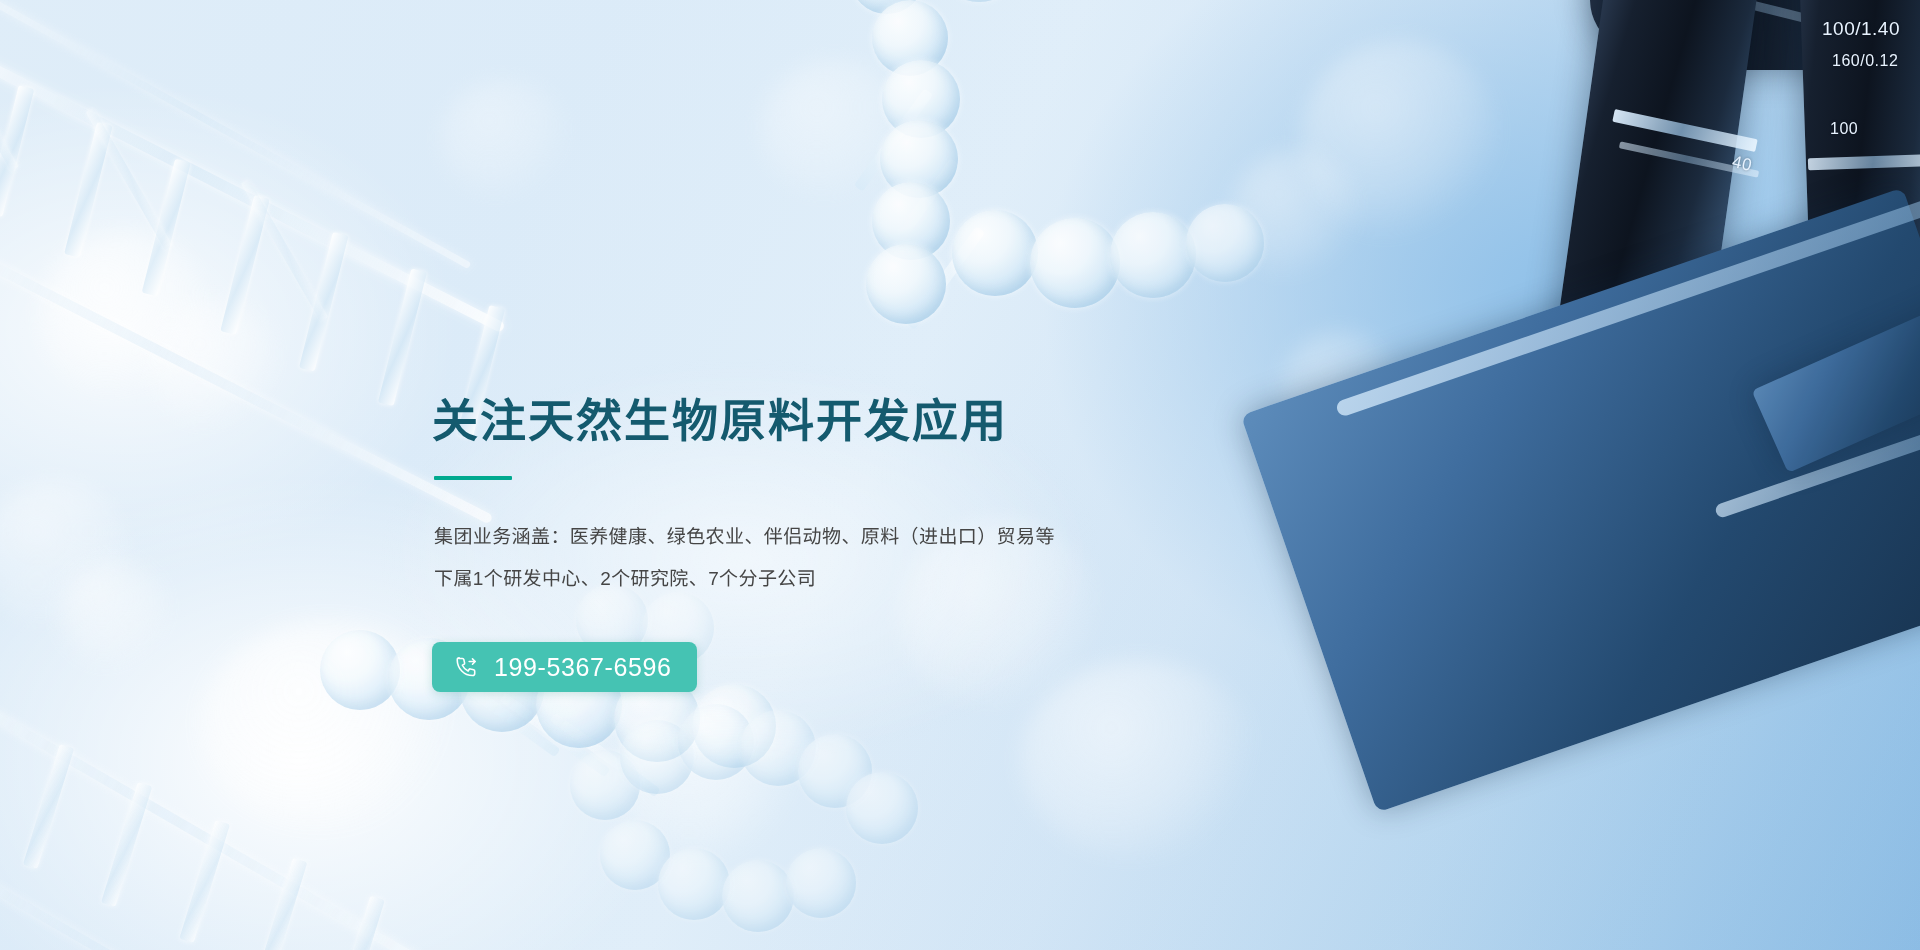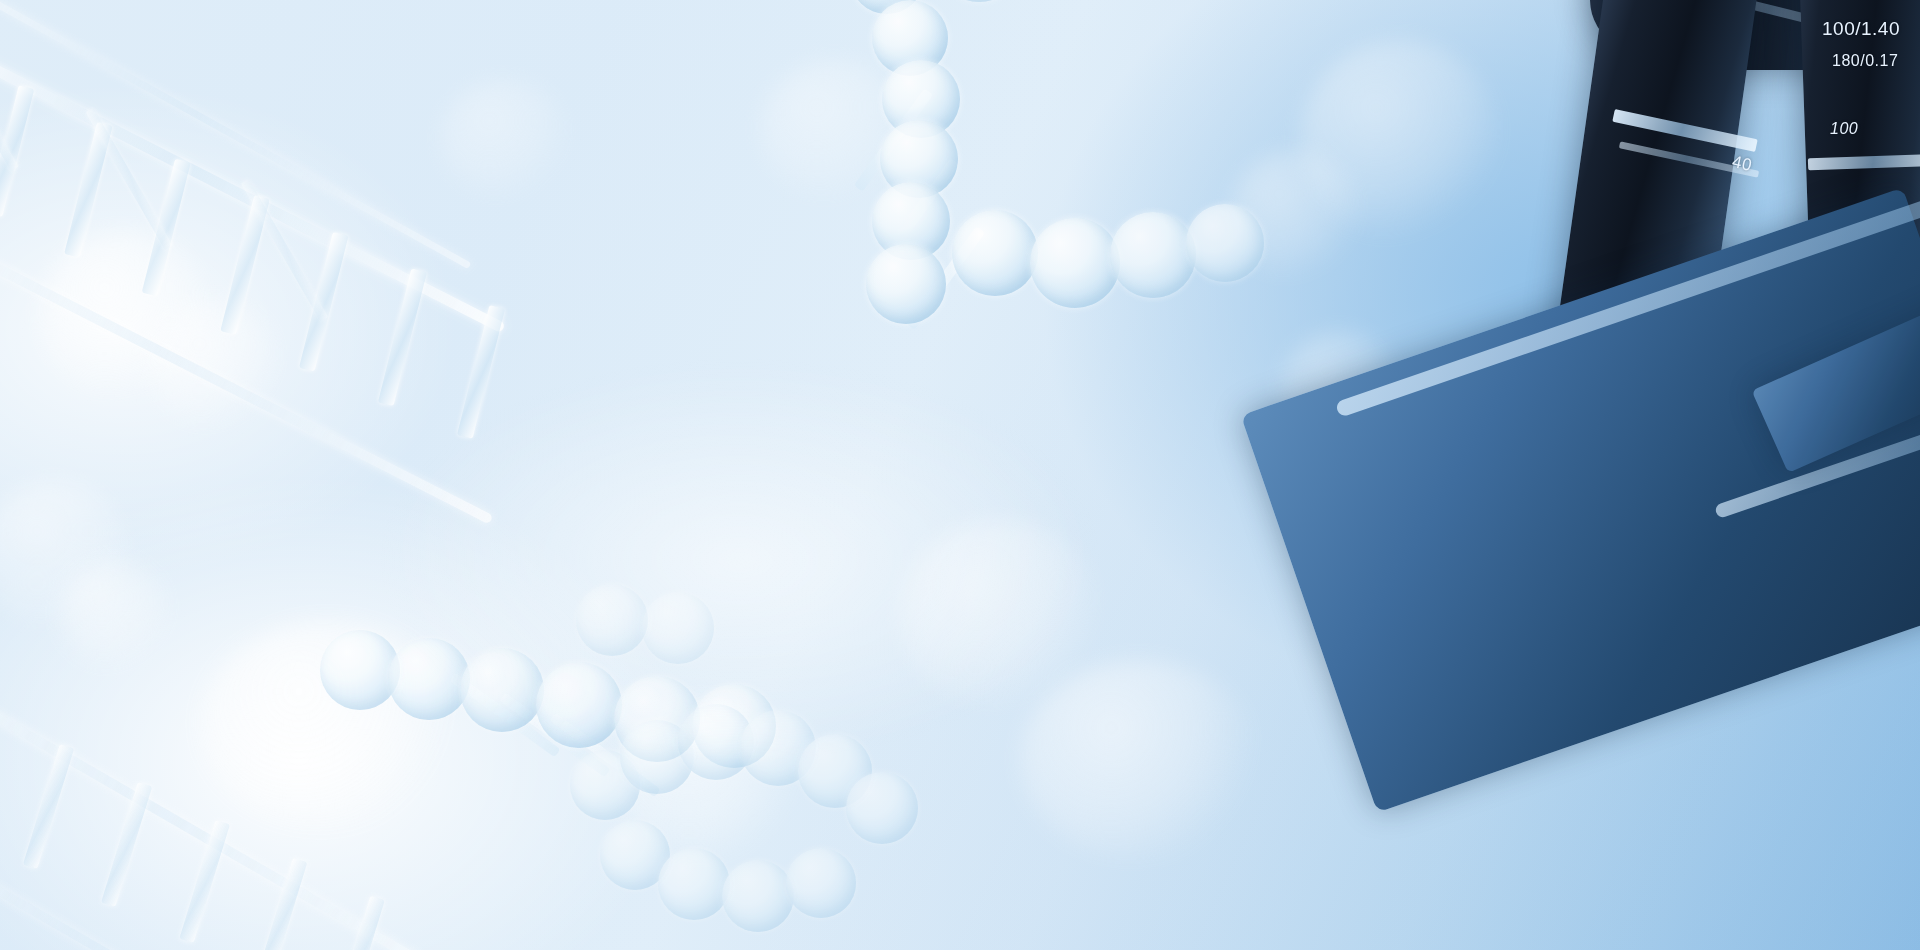--- a/index.html
+++ b/index.html
@@ -278,26 +278,47 @@
       <span class="band" style="left:232px; top:304px; width:146px; height:13px; transform:rotate(12deg);"></span>
       <span class="band" style="left:238px; top:336px; width:142px; height:7px;  transform:rotate(12deg); opacity:.6;"></span>
       <span class="scope-label" style="left:352px; top:334px; font-size:17px; transform:rotate(12deg);">40</span>
 
       <span class="band" style="left:252px; top:512px; width:92px; height:16px; border-radius:50%; transform:rotate(16deg); opacity:.95;"></span>
       <span class="band" style="left:262px; top:526px; width:72px; height:10px; border-radius:50%; transform:rotate(16deg); opacity:.7;"></span>
 
       <div class="objective" style="left:424px; top:60px; width:140px; height:450px; border-radius:18px 18px 44px 44px; transform:rotate(-2deg);"></div>
       <span class="band" style="left:428px; top:336px; width:136px; height:12px; transform:rotate(-2deg); opacity:.9;"></span>
       <span class="scope-label" style="left:442px; top:198px; font-size:19px;">100/1.40</span>
-      <span class="scope-label" style="left:452px; top:232px; font-size:16px;">180/0.17</span>
-      <span class="scope-label" style="left:450px; top:300px; font-size:16px;font-style:italic;">100</span>
+      <span class="scope-label" style="left:452px; top:232px; font-size:16px;">160/0.12</span>
+      <span class="scope-label" style="left:450px; top:300px; font-size:16px;">100</span>
 
       <div class="stage" style="left:-90px; top:470px; width:700px; height:420px; transform:rotate(-19deg); border-radius:10px;"></div>
       <span class="stage-hi" style="left:-60px; top:478px; width:640px; height:16px; transform:rotate(-19deg); border-radius:8px; opacity:.85;"></span>
       <span class="stage-hi" style="left:330px; top:648px; width:230px; height:14px; transform:rotate(-19deg); border-radius:8px; opacity:.75;"></span>
       <div class="stage" style="left:380px; top:520px; width:230px; height:90px; transform:rotate(-24deg); border-radius:6px; opacity:.9;"></div>
     </div>
 
     <div style="position:absolute; left:240px; top:300px; width:1000px; height:520px;
                 background: radial-gradient(ellipse 500px 280px at 50% 50%, rgba(255,255,255,0.55), rgba(255,255,255,0) 72%);"></div>
   </div>
 
+  <div class="content">
+
+    <h1 class="hero-title">关注天然生物原料开发应用</h1>
+
+    <div class="title-rule"></div>
+
+    <p class="hero-desc">
+      <span class="line">集团业务涵盖：医养健康、绿色农业、伴侣动物、原料（进出口）贸易等</span>
+      <span class="line">下属1个研发中心、2个研究院、7个分子公司</span>
+    </p>
+
+    <a class="phone-btn" href="#">
+      <svg class="phone-icon" viewBox="0 0 28 28" fill="none" aria-hidden="true">
+        <path d="M5.6 4.2c-1.2 0-2.1 1-2.1 2.2 0 9.2 7.4 16.8 16.6 16.8 1.2 0 2.2-1 2.2-2.2v-2.6c0-.7-.5-1.3-1.2-1.5l-3.3-.8c-.6-.2-1.3.1-1.6.6l-1 1.7a12.8 12.8 0 0 1-6.2-6.3l1.7-1c.6-.3.8-1 .7-1.6L10.6 6c-.2-.7-.8-1.2-1.5-1.2H5.6Z" stroke="#ffffff" stroke-width="1.7" stroke-linejoin="round" stroke-linecap="round"></path>
+        <path d="M16.3 8.1h6.2" stroke="#ffffff" stroke-width="1.7" stroke-linecap="round"></path>
+        <path d="M19.9 5.2l2.9 2.9-2.9 2.9" stroke="#ffffff" stroke-width="1.7" stroke-linecap="round" stroke-linejoin="round"></path>
+      </svg>
+      <span class="phone-number">199-5367-6596</span>
+    </a>
+
+  </div>
 </div>
 
 </body></html>

